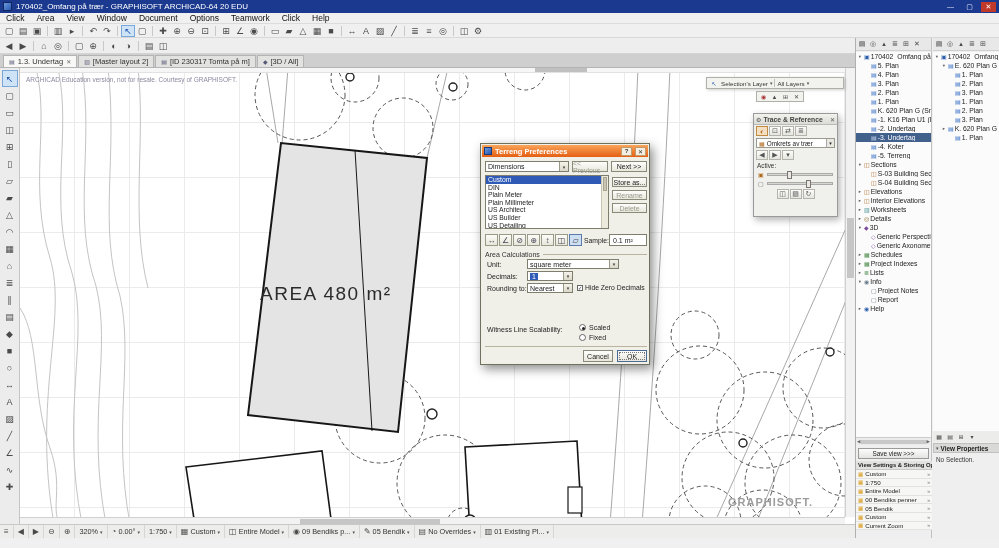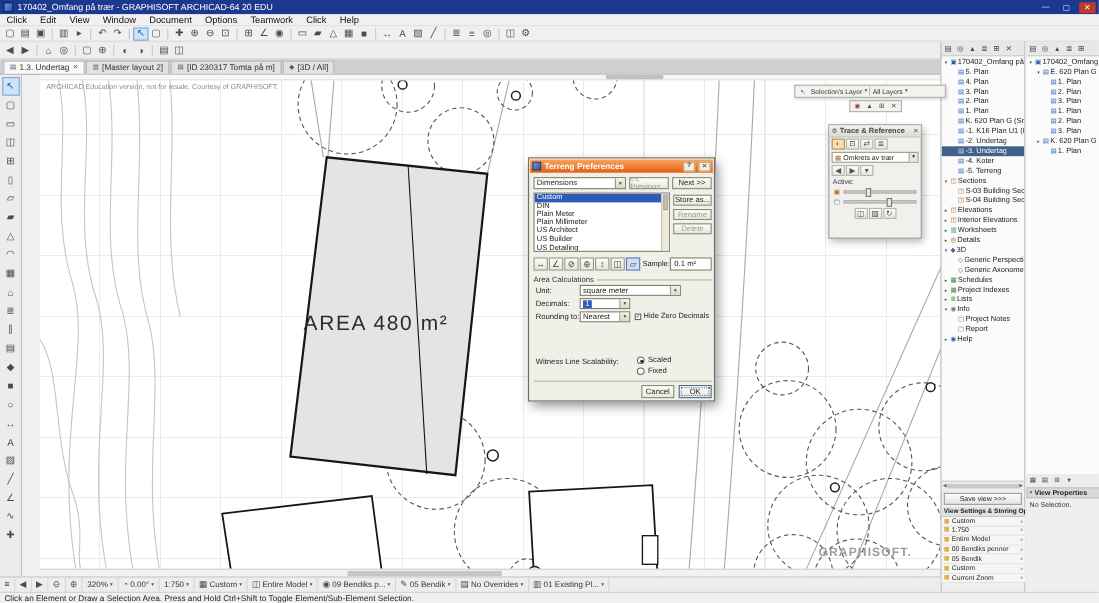--- a/index.html
+++ b/index.html
@@ -30,21 +30,21 @@
 .tab{height:12px;display:flex;align-items:center;gap:3px;padding:0 5px;background:#e2e2e0;border:1px solid #b4b4b4;border-bottom:none;font-size:7.5px;color:#333;white-space:nowrap;}
 .tab.active{background:#f8f8f6;text-align:right;}
 .tab-ico{font-size:6px;color:#557;}
 .tab-close{font-size:6px;color:#666;}
 
 
 #toolbox{left:0;top:68px;width:20px;height:456px;background:#ececec;border-right:1px solid #c4c4c4;display:flex;flex-direction:column;align-items:center;padding-top:2px;}
 #toolbox .tico{width:16px;height:17px;font-size:9px;}
 
 
-#canvas{left:36px;top:68px;width:835px;height:456px;background:#fff;overflow:hidden;}
+#canvas{left:20px;top:68px;width:835px;height:456px;background:#fff;overflow:hidden;}
 #grid{position:absolute;inset:0;background-image:repeating-linear-gradient(to right,transparent 0 54px,#ebebeb 54px 55px),repeating-linear-gradient(to bottom,transparent 0 54px,#ebebeb 54px 55px);}
 #drawing{position:absolute;inset:0;}
 .contour{fill:none;stroke:#c4c4c4;stroke-width:1;}
 .road{fill:none;stroke:#a8a8a8;stroke-width:1;}
 .trees circle{fill:none;stroke:#555;stroke-width:1;stroke-dasharray:4 3;}
 .dots circle{fill:#fff;stroke:#222;stroke-width:1.4;}
 .bld{fill:#e4e4e4;stroke:#161616;stroke-width:2;}
 .bld2{fill:#fff;stroke:#161616;stroke-width:1.6;}
 .bld3{fill:#fff;stroke:#161616;stroke-width:1.2;}
 .divline{stroke:#161616;stroke-width:1;}
@@ -174,21 +174,21 @@
     <span class="appicon"></span>
     <span>170402_Omfang på trær - GRAPHISOFT ARCHICAD-64 20 EDU</span>
     <span class="spacer"></span>
     <span class="wbtn">—</span>
     <span class="wbtn">▢</span>
     <span class="wbtn close">✕</span>
   </div>
 
   <div id="menubar" class="abs">
       <div class="menu-item">Click</div>
-      <div class="menu-item">Edit</div>
+      <div class="menu-item">Area</div>
       <div class="menu-item">View</div>
       <div class="menu-item">Window</div>
       <div class="menu-item">Document</div>
       <div class="menu-item">Options</div>
       <div class="menu-item">Teamwork</div>
       <div class="menu-item">Click</div>
       <div class="menu-item">Help</div>
     </div>
   <div id="toolbar1" class="abs">
       <span class="tico">▢</span>
@@ -832,16 +832,13 @@
         <span class="qic">▤</span>
         <span class="qlab">No Overrides</span>
         <span class="qarr">▾</span>
       </div>
       <div class="qseg">
         <span class="qic">▥</span>
         <span class="qlab">01 Existing Pl...</span>
         <span class="qarr">▾</span>
       </div>
     </div>
-  <div id="statusbar" class="abs">
-    <span>Click an Element or Draw a Selection Area. Press and Hold Ctrl+Shift to Toggle Element/Sub-Element Selection.</span>
-  </div>
 </div>
 
 </body></html>

